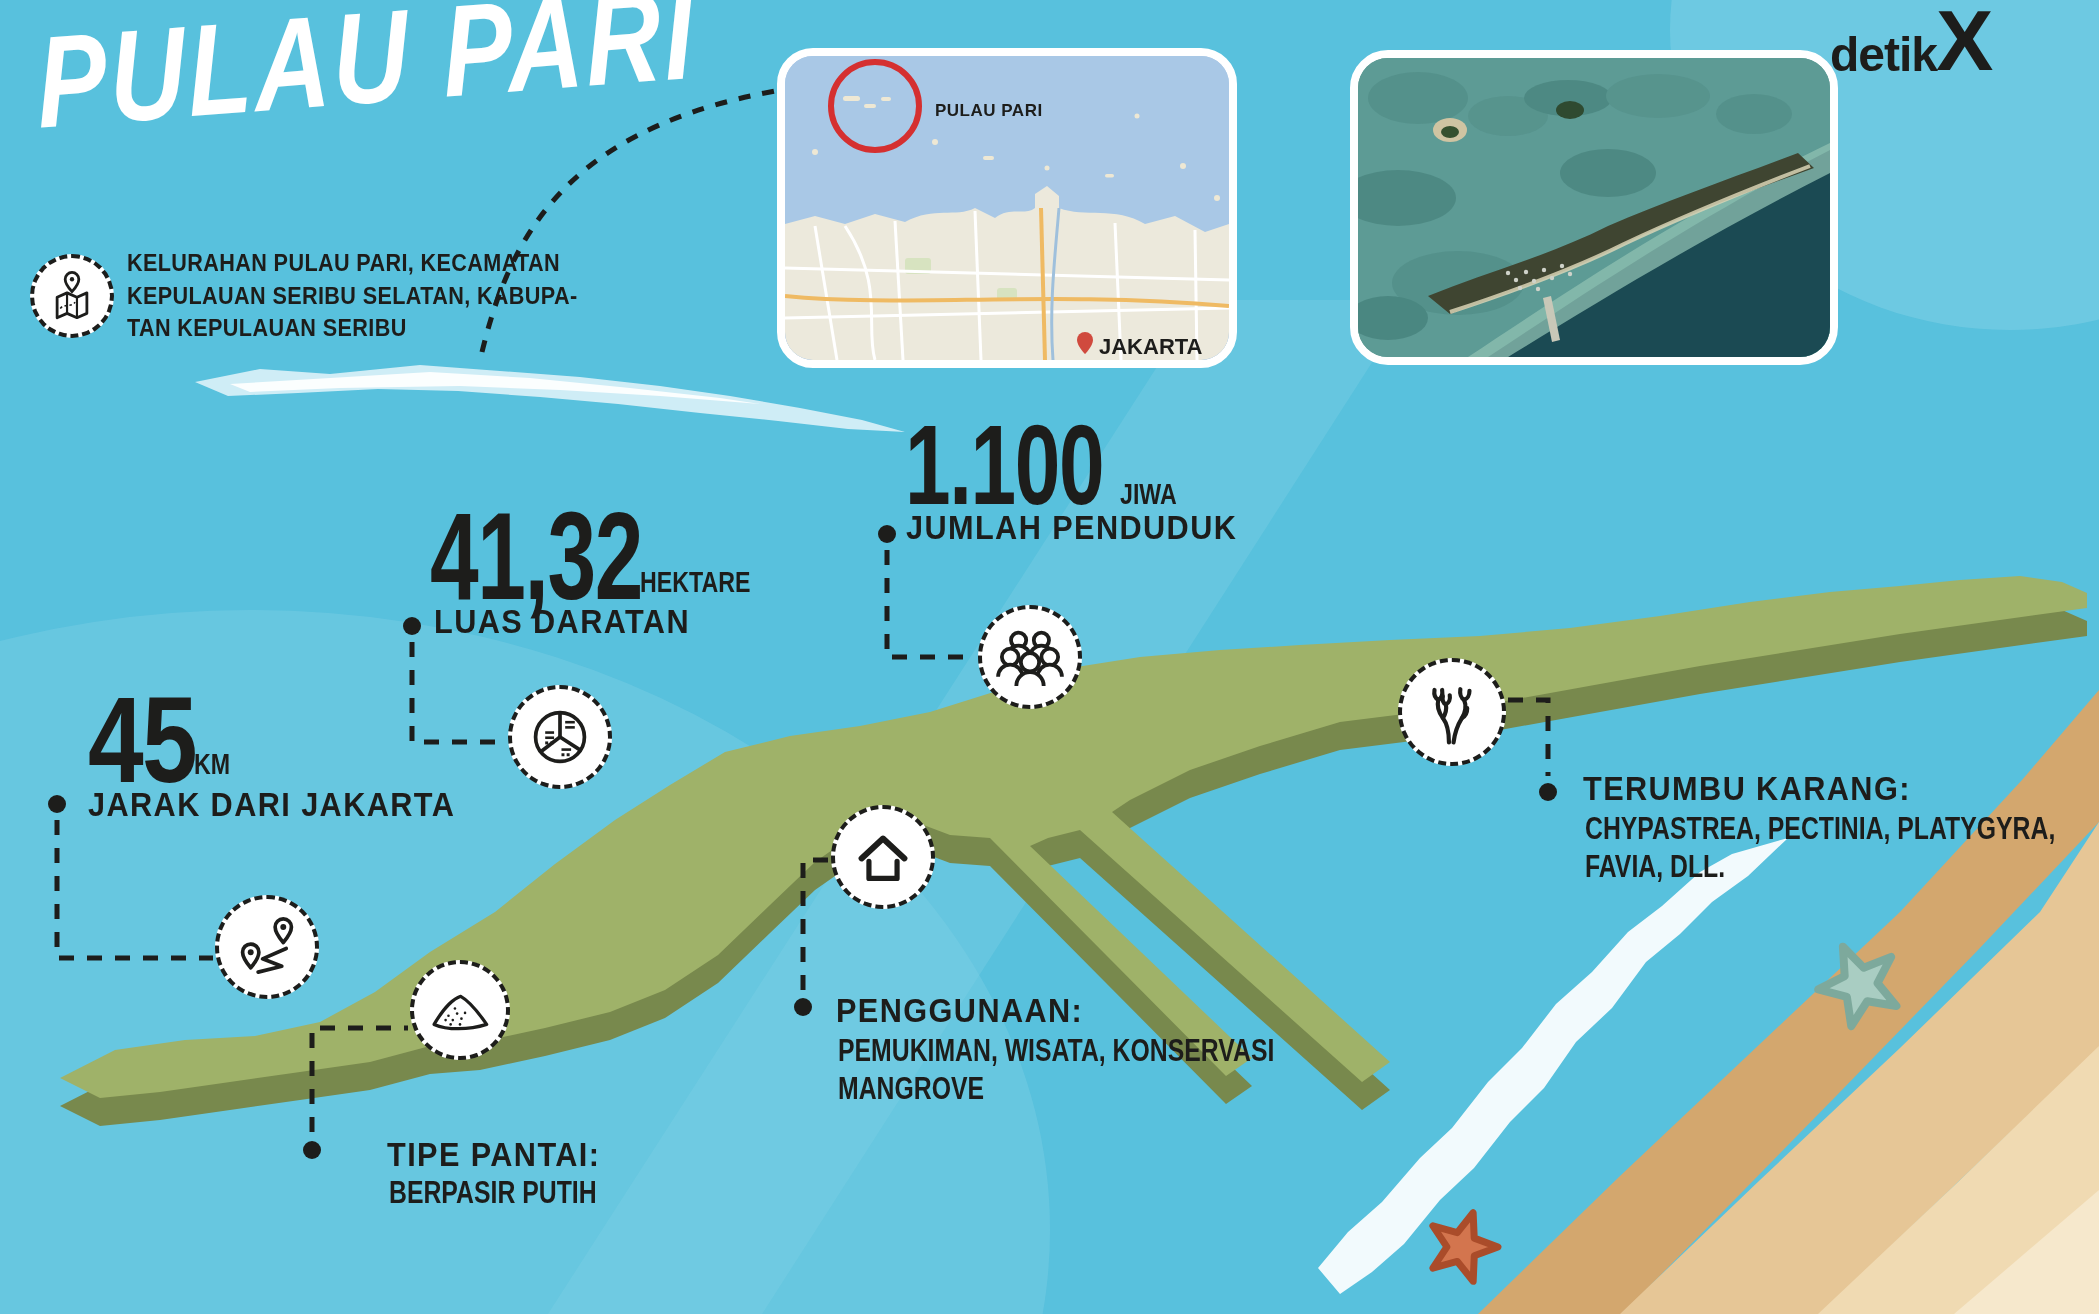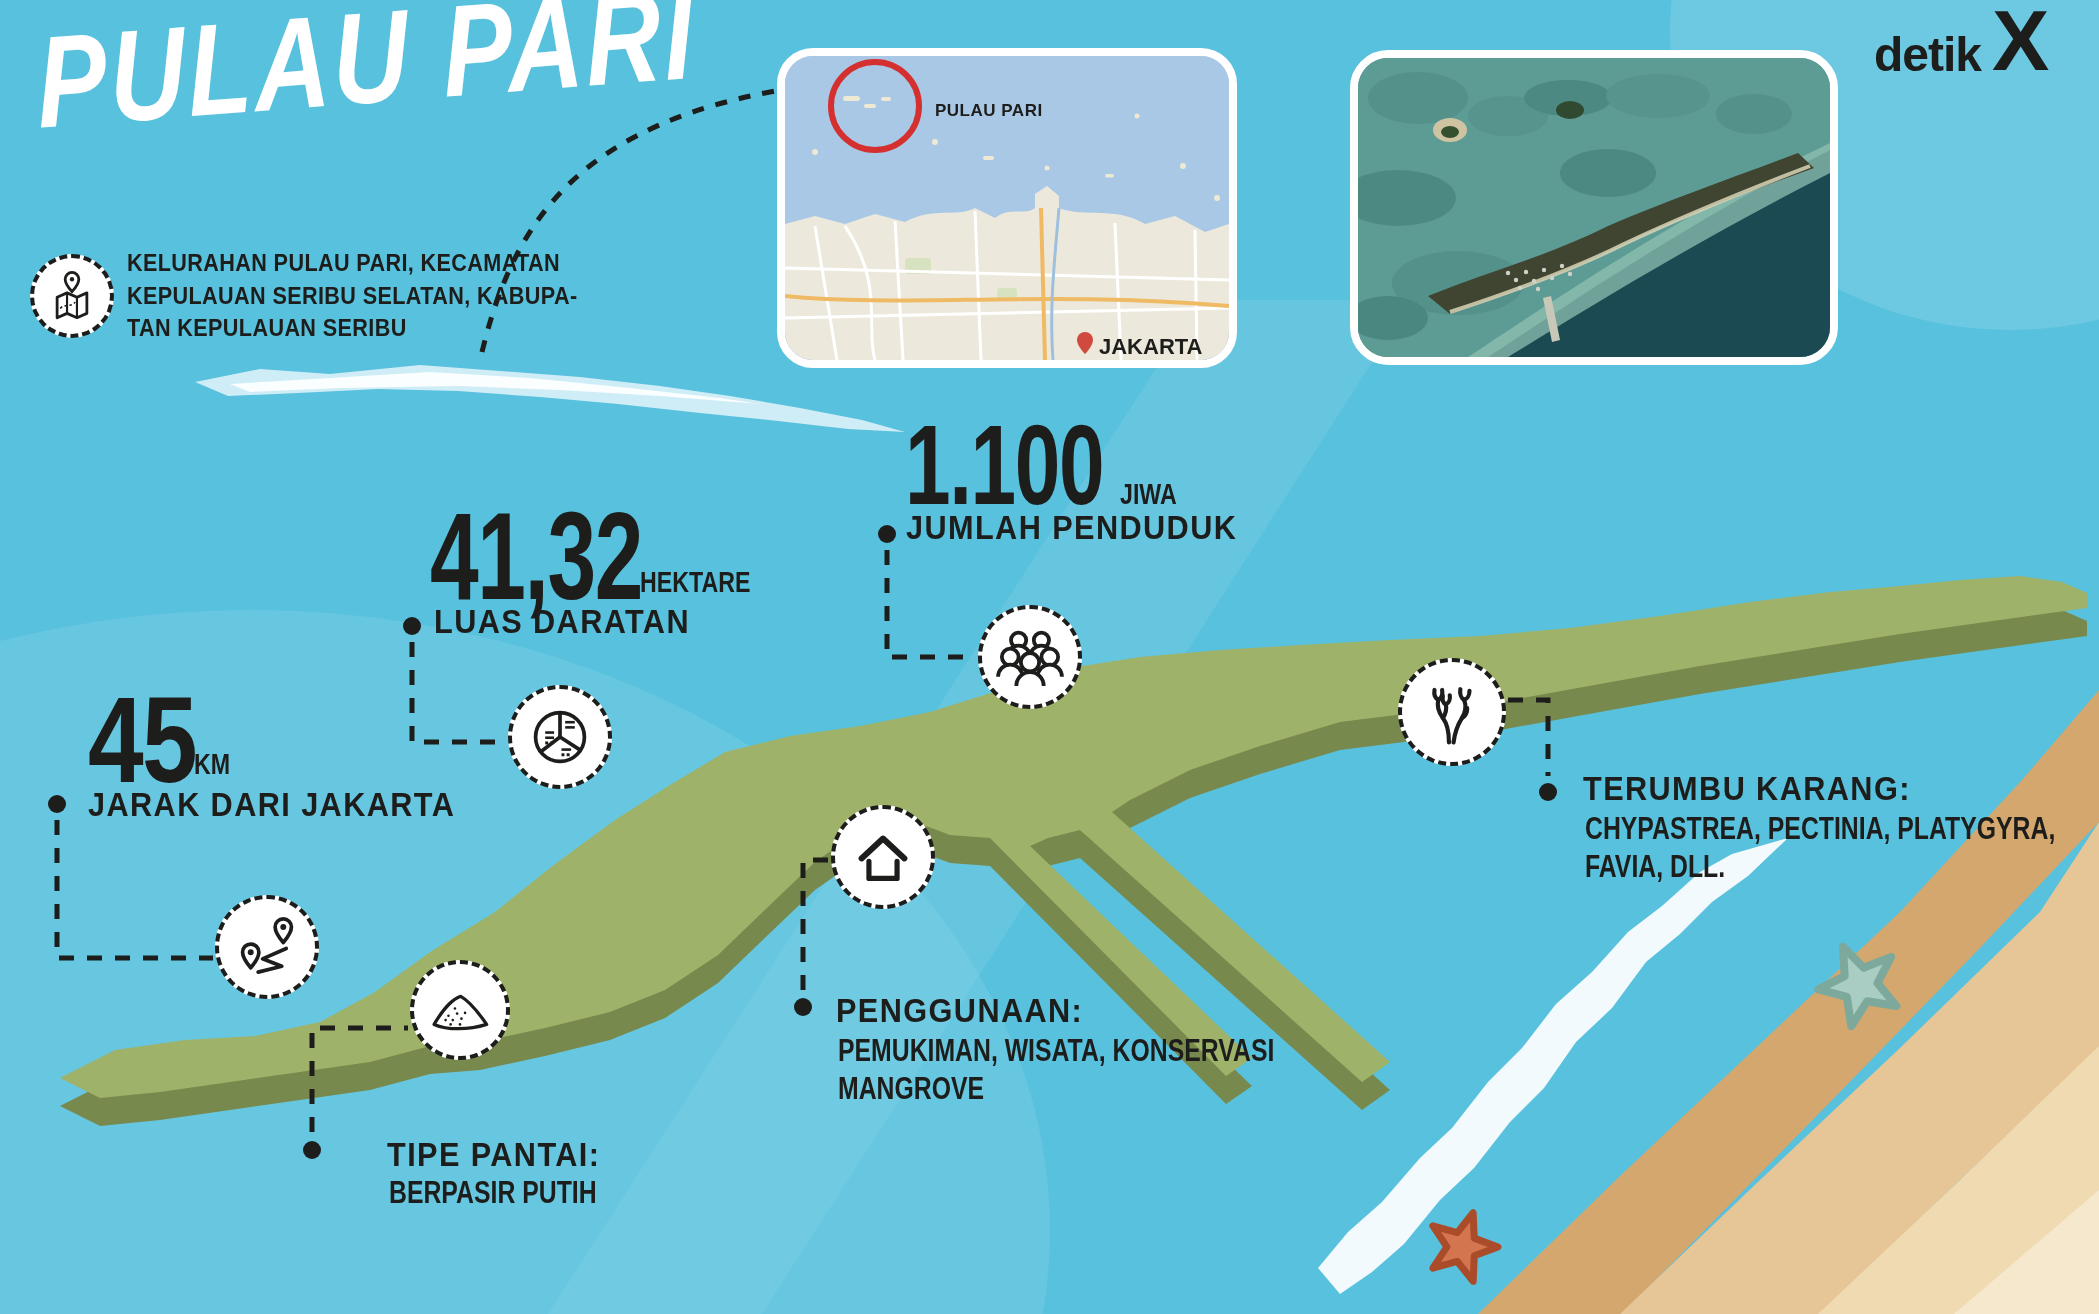--- a/index.html
+++ b/index.html
@@ -94,21 +94,21 @@
       <circle cx="57" cy="804" r="9"></circle>
       <circle cx="312" cy="1150" r="9"></circle>
       <circle cx="803" cy="1007" r="9"></circle>
       <circle cx="1548" cy="792" r="9"></circle>
       <polygon points="788,68 838,87 790,104"></polygon>
     </g>
   </svg>
 
   <div class="abs title" style="left:34px;top:18px;">PULAU PARI</div>
 
-  <div class="abs logo" style="left:1874px;top:6px;gap:12px;">
+  <div class="abs logo" style="left:1830px;top:6px;">
     <span class="d">detik</span>
       <span class="x">X</span>
   </div>
 
   <div class="icon-circle" style="left:30px;top:254px;width:84px;height:84px;">
     <svg width="62" height="62" viewBox="0 0 100 100">
       <g stroke="#1d1d1b" stroke-width="4.5" fill="#ffffff" stroke-linejoin="round">
         <path d="M26,52 L42,45 L58,52 L74,45 L74,78 L58,85 L42,78 L26,85 Z"></path>
         <path d="M42,45 L42,78 M58,52 L58,85" stroke-width="3.5" fill="none"></path>
         <path d="M31,70 C38,62 50,68 55,60" stroke-width="2.5" stroke-dasharray="4 4" fill="none"></path>

